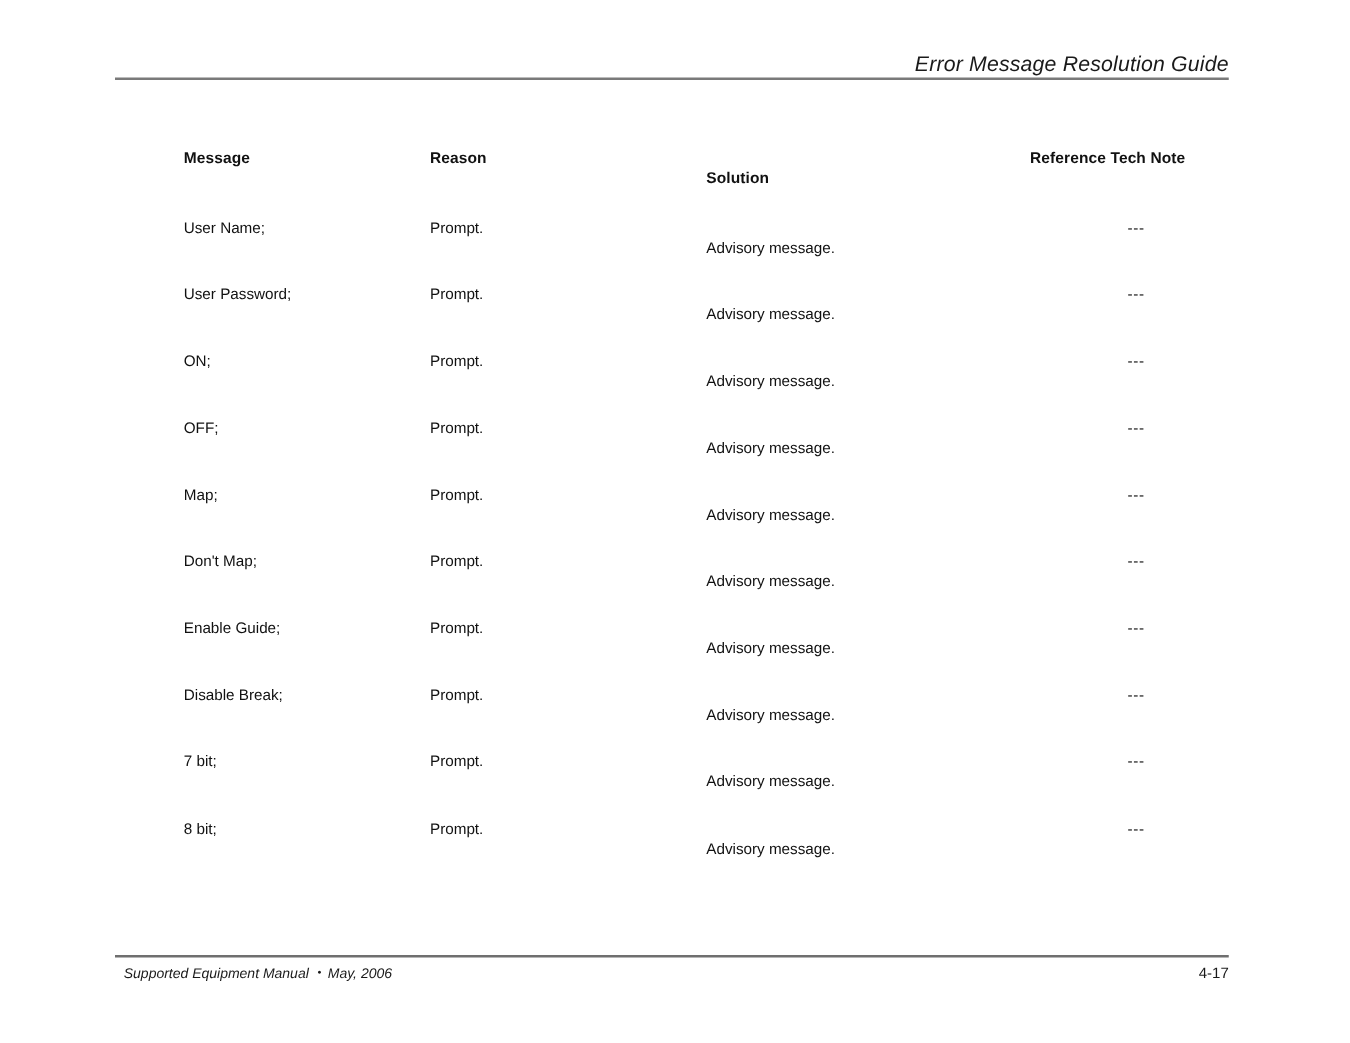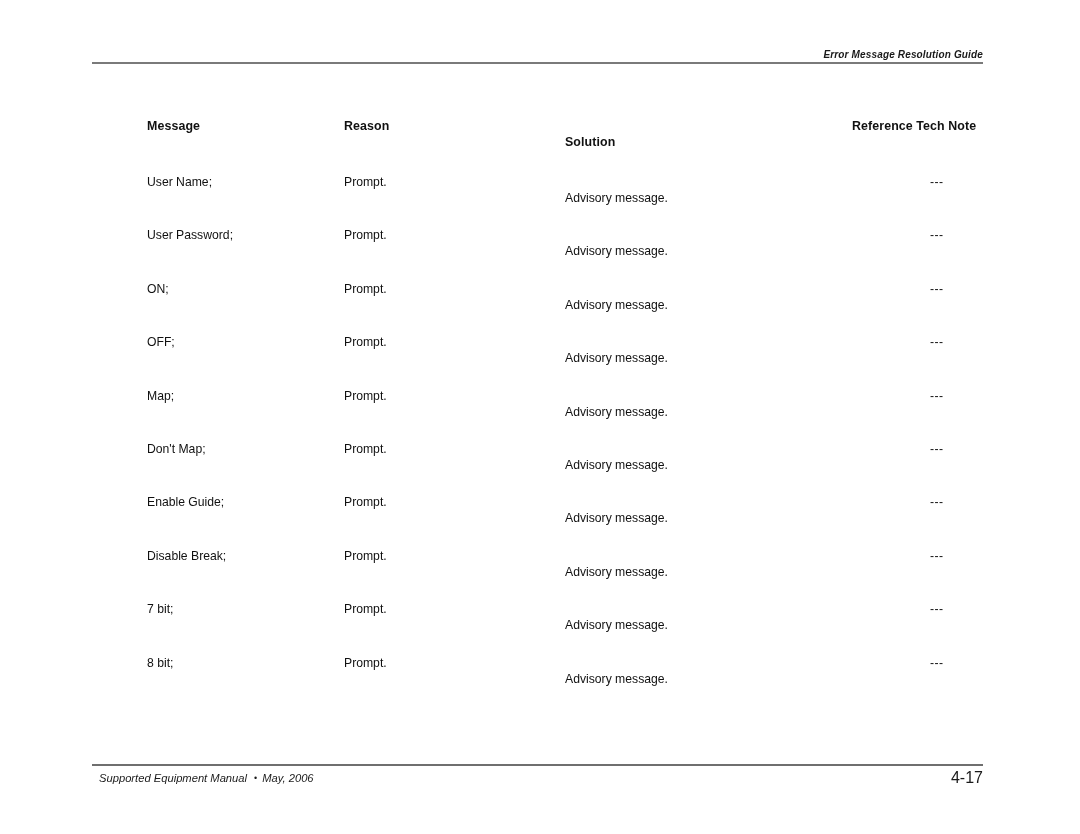--- a/index.html
+++ b/index.html
@@ -28,23 +28,23 @@
   
   .header {
     position: absolute;
     left: 92px;
     top: 44px;
     width: 891px;
     text-align: right;
   }
   .header-title {
     display: inline-block;
-    font-size: 10px;
+    font-size: 17px;
     font-style: italic;
-    font-weight: bold;
+    font-weight: normal;
     letter-spacing: 0.15px;
     color: #1a1a1a;
     line-height: 14px;
   }
   .header-rule {
     position: absolute;
     left: 92px;
     top: 62px;
     width: 891px;
     height: 2px;
@@ -74,21 +74,21 @@
     white-space: nowrap;
   }
   .head-row .cell {
     font-weight: bold;
     font-size: 12.4px;
     letter-spacing: 0.1px;
   }
   .c-message   { left: 7px; padding-left: 48px; }
   .c-reason    { left: 252px; }
   .c-solution  { left: 473px; margin-top: 16px; }
-  .c-reference { left: 732px; margin-left: 28px; }
+  .c-reference { left: 732px; }
   .head-row .c-reference { left: 732px; }
   .body-row .c-reference {
     left: 732px;
     width: 160px;
     text-align: left;
     padding-left: 78px;
     letter-spacing: 0.5px;
   }
 
   
@@ -121,21 +121,21 @@
     display: inline-block;
     padding: 0 5px 0 7px;
     font-style: normal;
     font-size: 9px;
     vertical-align: 1px;
   }
   .footer-right {
     position: absolute;
     right: 0;
     top: 0;
-    font-size: 16px;
+    font-size: 12px;
     line-height: 16px;
     color: #1a1a1a;
     white-space: nowrap;
   }
 </style>
 </head>
 <body>
 
 <div class="page">
 

